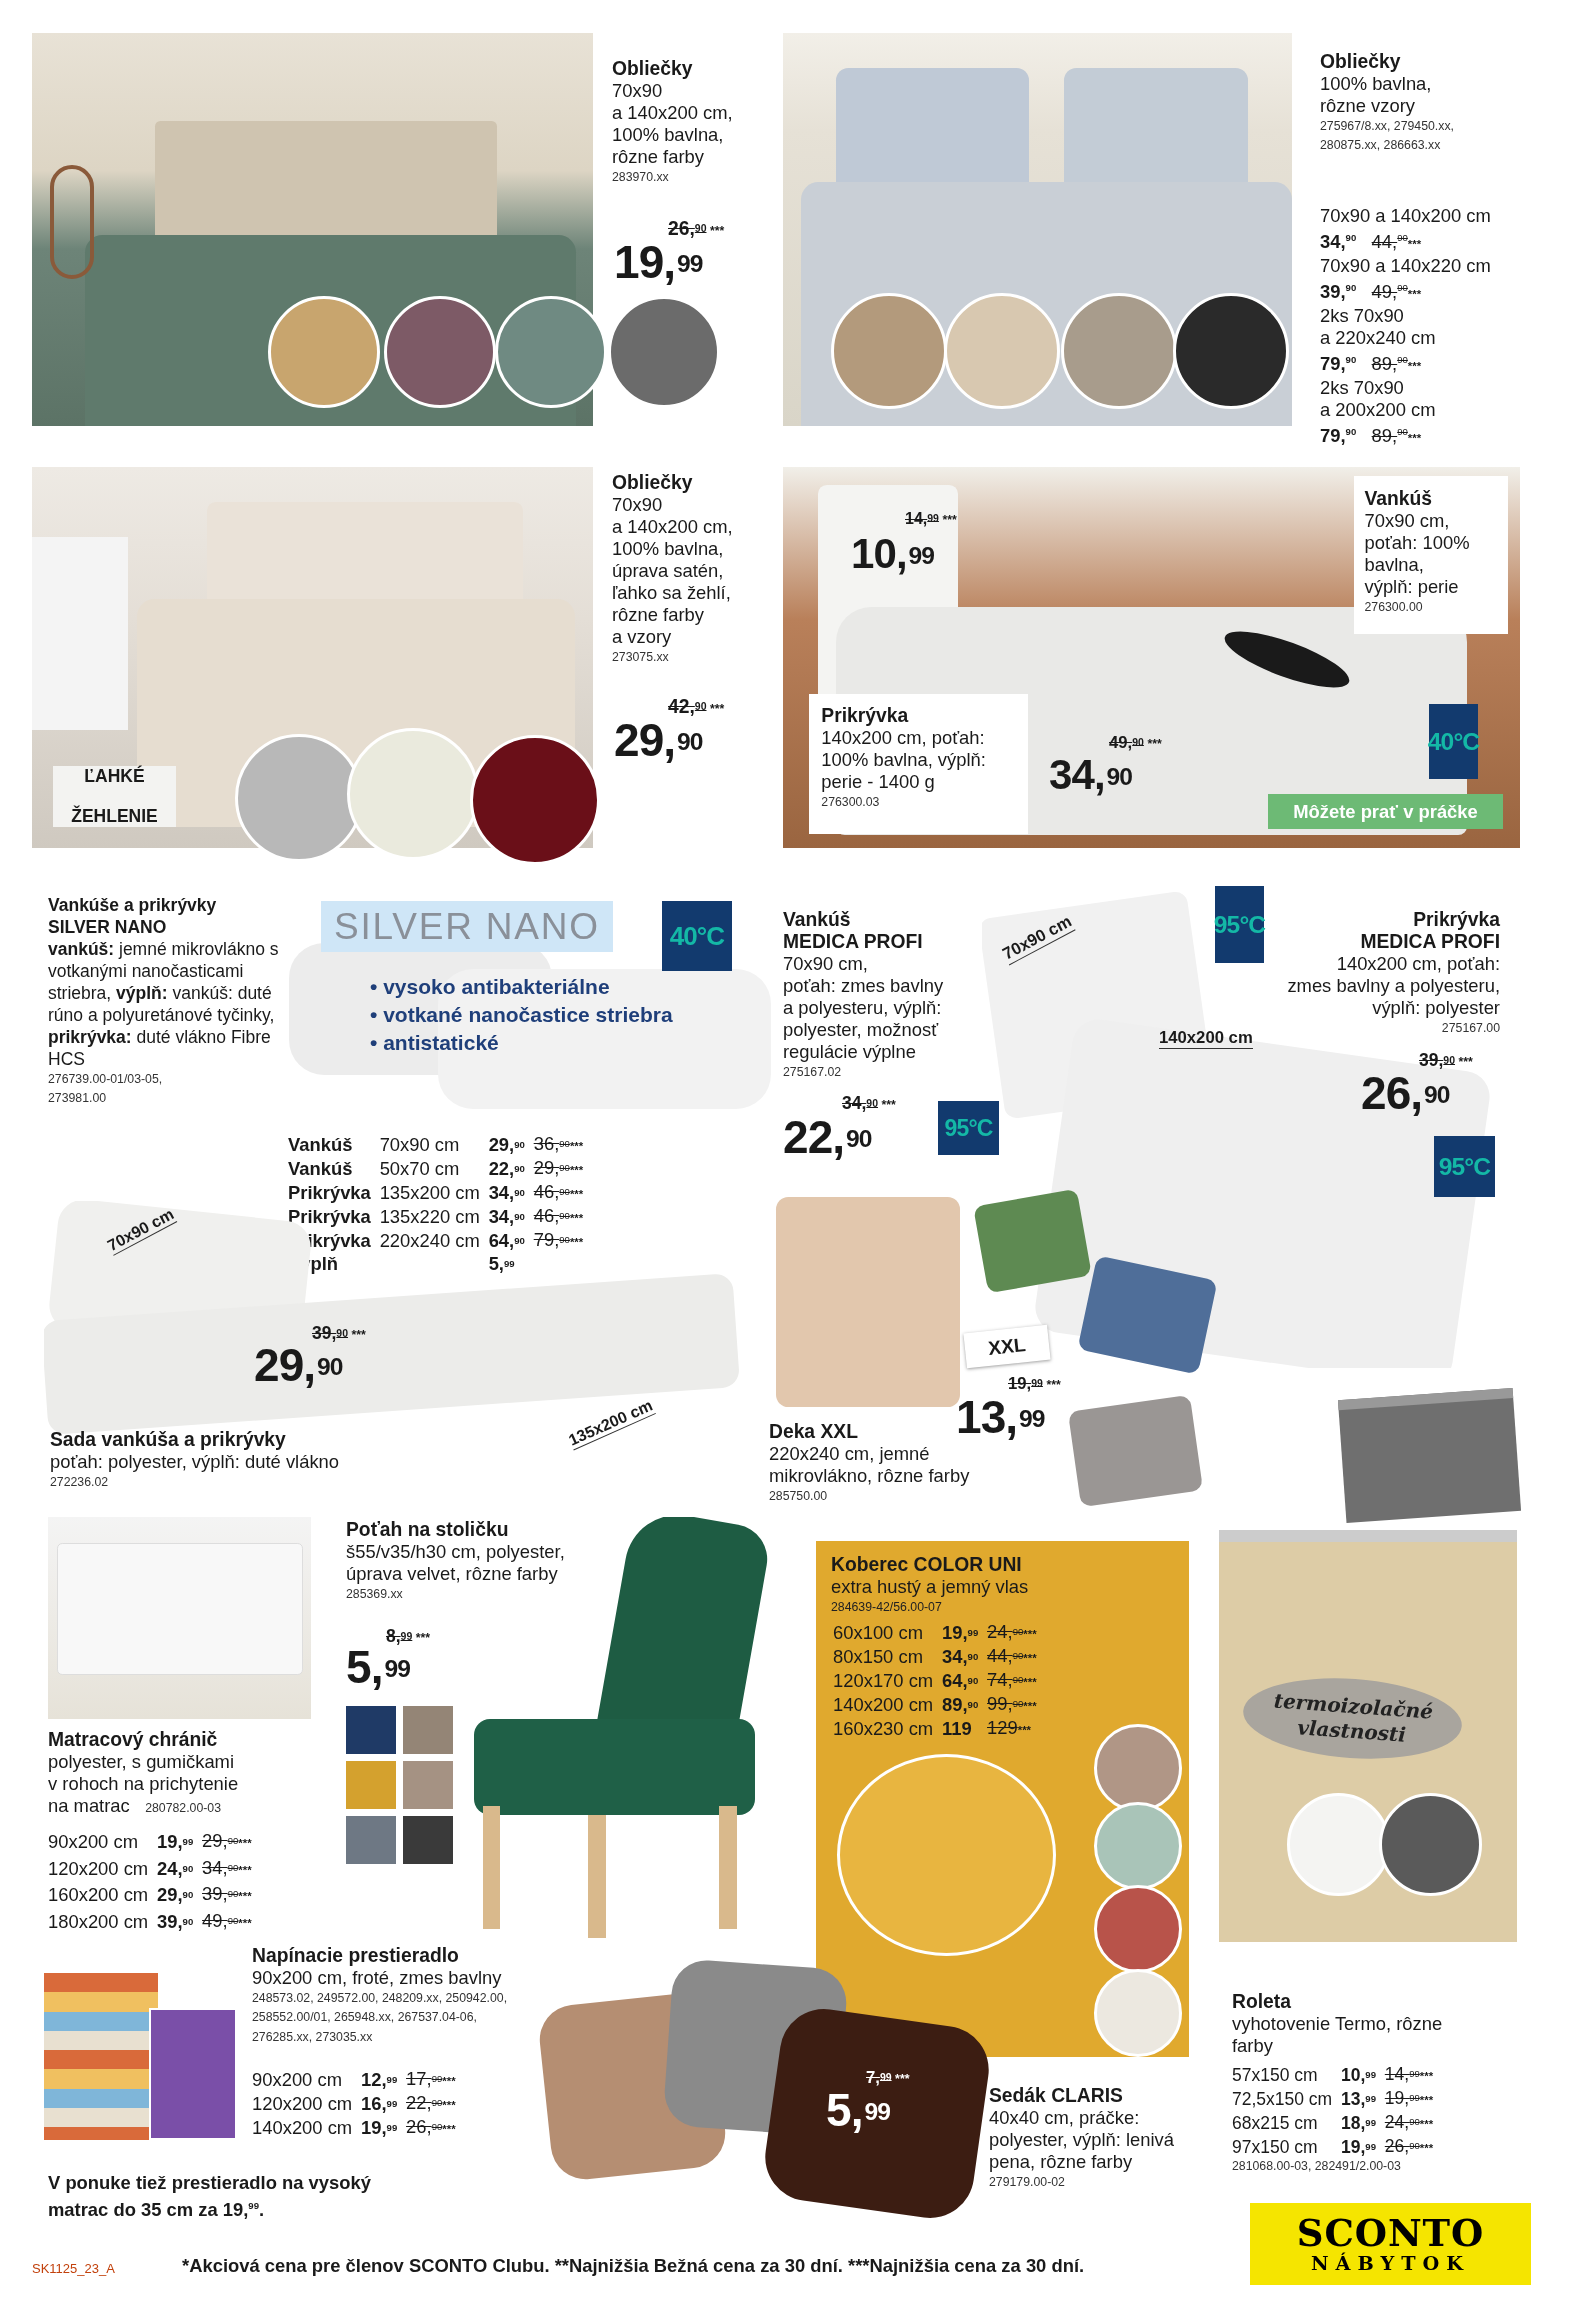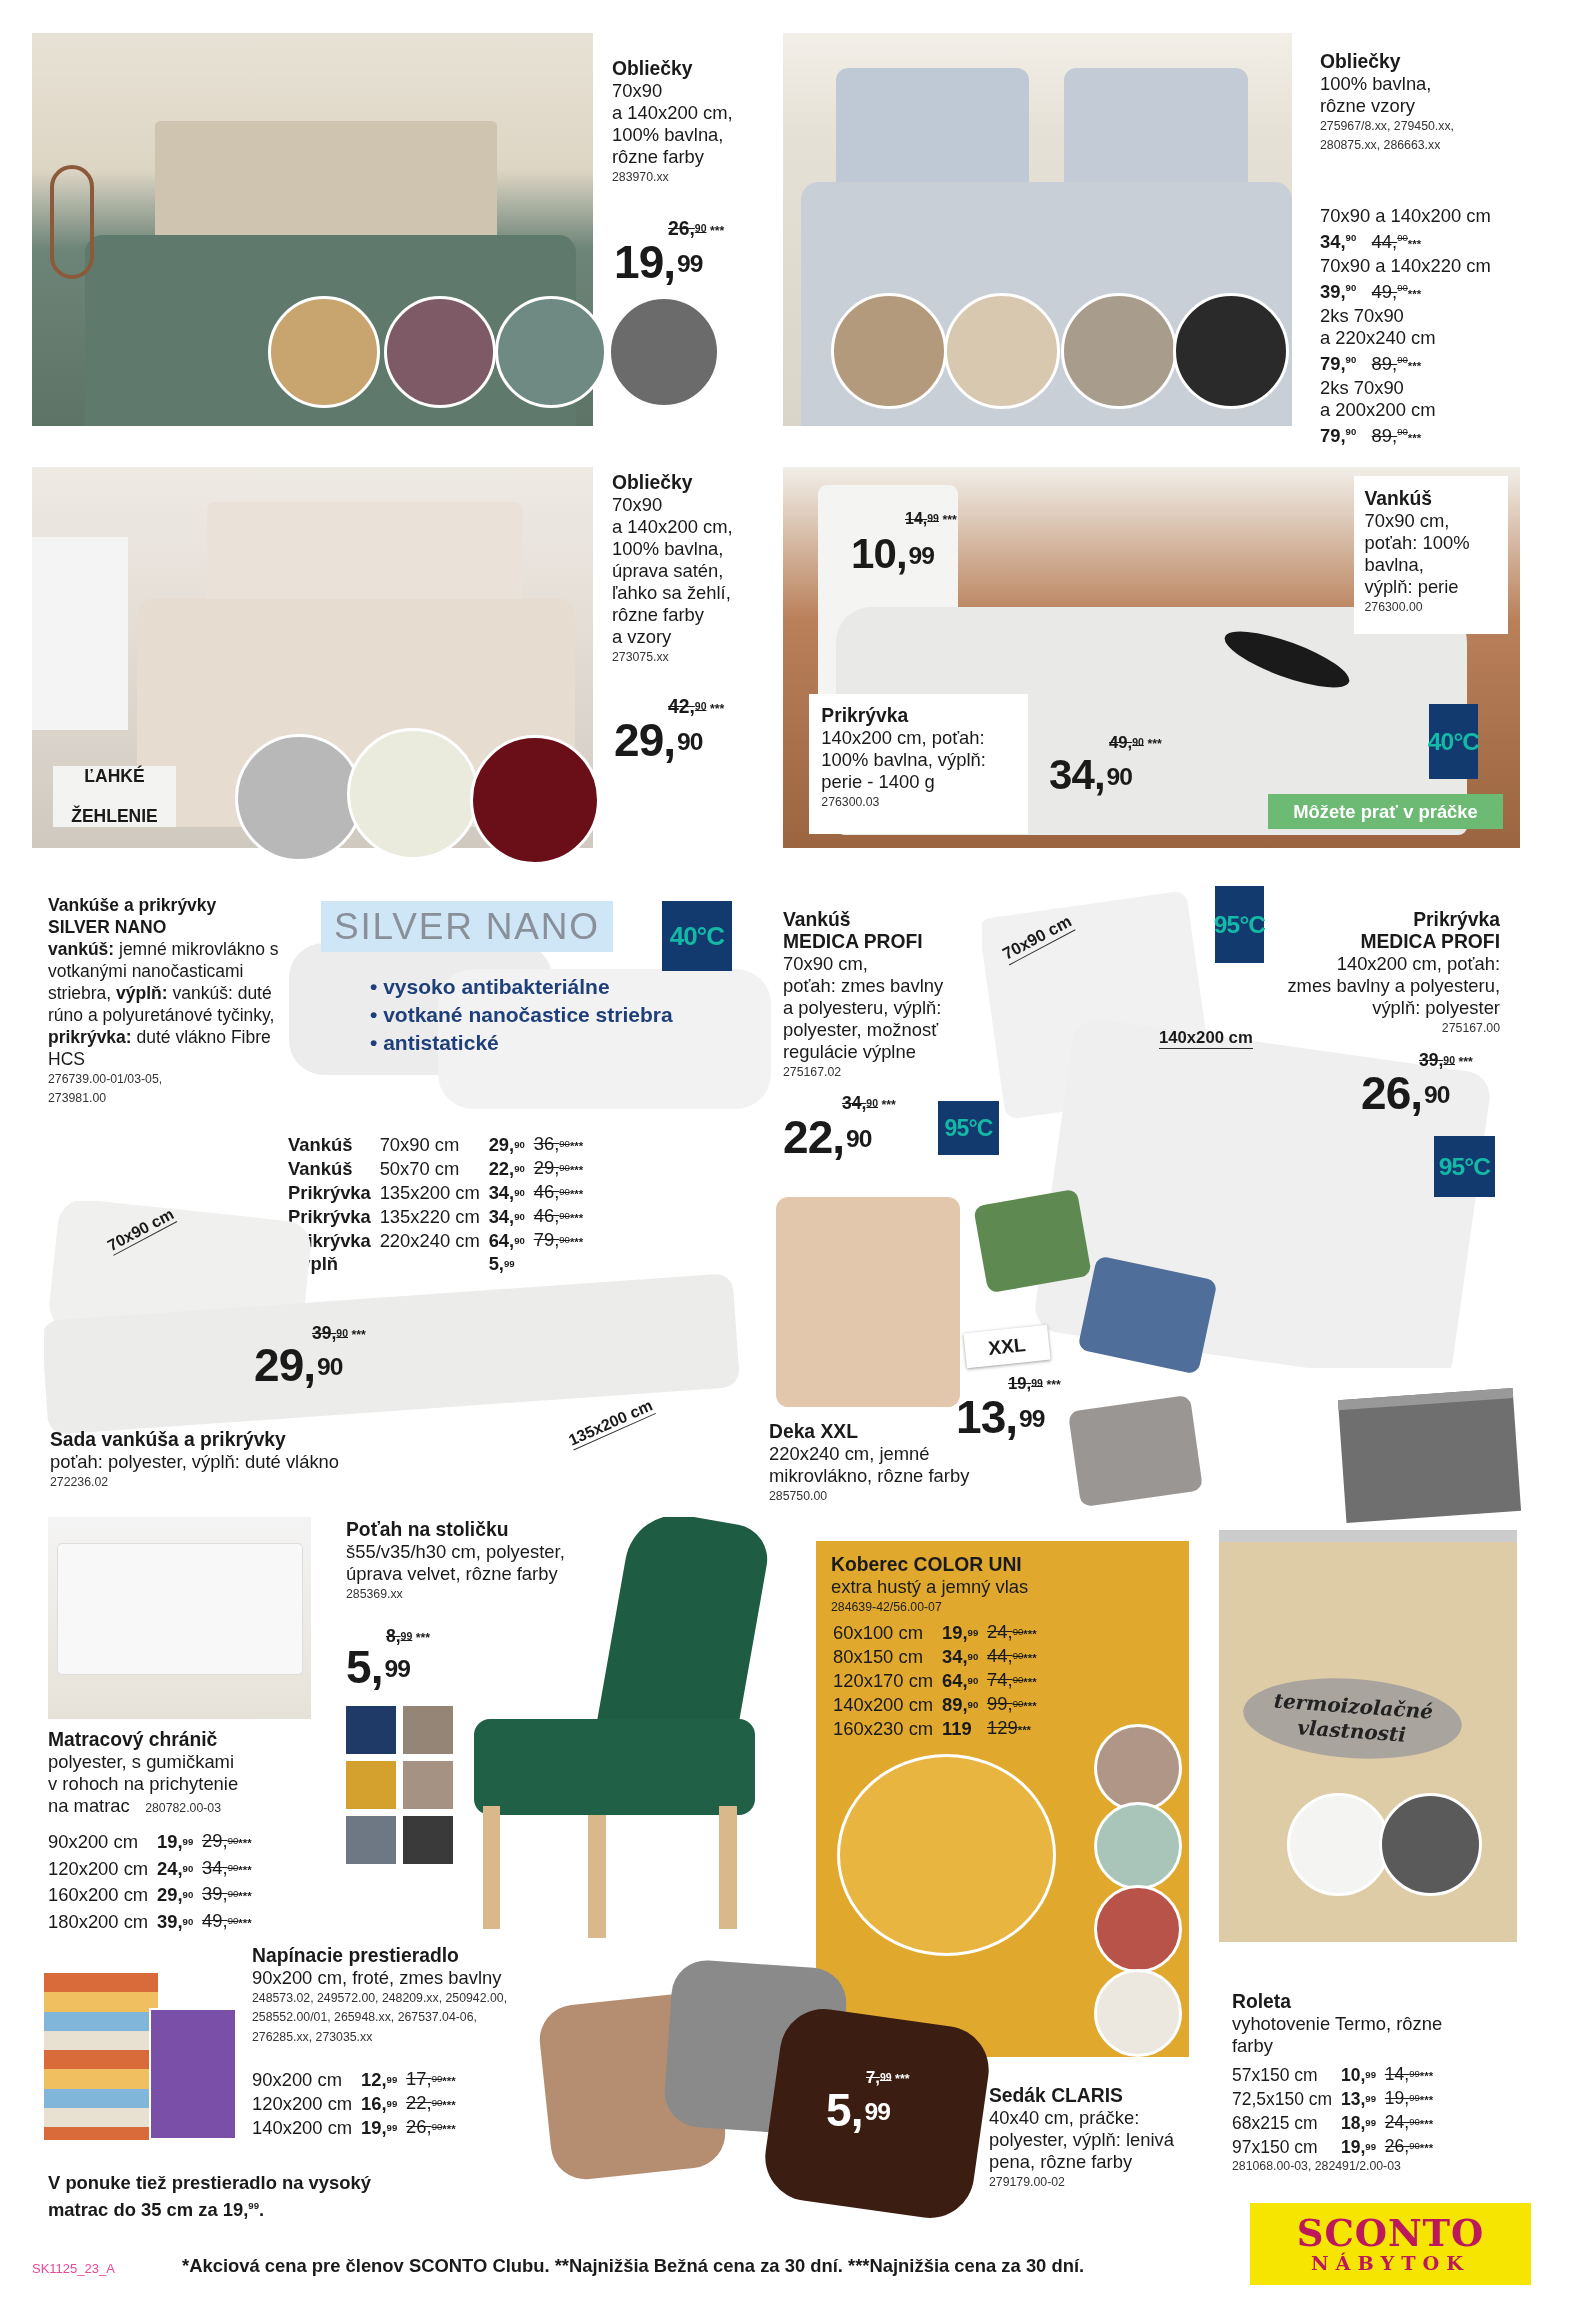--- a/index.html
+++ b/index.html
@@ -434,19 +434,19 @@
 <div class="abs old" style="left:866px;top:2068px;font-size:16.7px;color:#fff"><span>7,</span><sup>99</sup><span class="stars">***</span></div>
 <div class="abs big" style="left:826px;top:2087px;color:#fff"><span>5,</span><sup>99</sup></div>
 <div class="abs" style="left:989px;top:2085px;width:228px">
   <div class="title">Sedák CLARIS</div>
   <div class="desc">40x40 cm, práčke:</div>
   <div class="desc">polyester, výplň: lenivá</div>
   <div class="desc">pena, rôzne farby</div>
   <div class="code">279179.00-02</div>
 </div>
 
-<div class="abs" style="left:32px;top:2261px;font-size:13px;color:#ec4899">SK1125_23_A</div>
+<div class="abs" style="left:32px;top:2261px;font-size:13px;color:#c2410c">SK1125_23_A</div>
 <div class="abs" style="left:182px;top:2255px;font-size:18.4px;font-weight:bold">*Akciová cena pre členov SCONTO Clubu. **Najnižšia Bežná cena za 30 dní. ***Najnižšia cena za 30 dní.</div>
-<div class="abs" style="left:1250px;top:2203px;width:281px;height:82px;background:#f5e500;display:flex;flex-direction:column;align-items:center;justify-content:center;font-family:'DejaVu Serif',serif;font-weight:bold;color:#be185d">
+<div class="abs" style="left:1250px;top:2203px;width:281px;height:82px;background:#f5e500;display:flex;flex-direction:column;align-items:center;justify-content:center;font-family:'DejaVu Serif',serif;font-weight:bold;color:#000000">
   <span style="font-size:37px;line-height:39px;letter-spacing:0.9px">SCONTO</span>
   <span style="font-size:19.3px;line-height:21px;letter-spacing:7px">NÁBYTOK</span>
 </div>
 
 
 </body></html>

